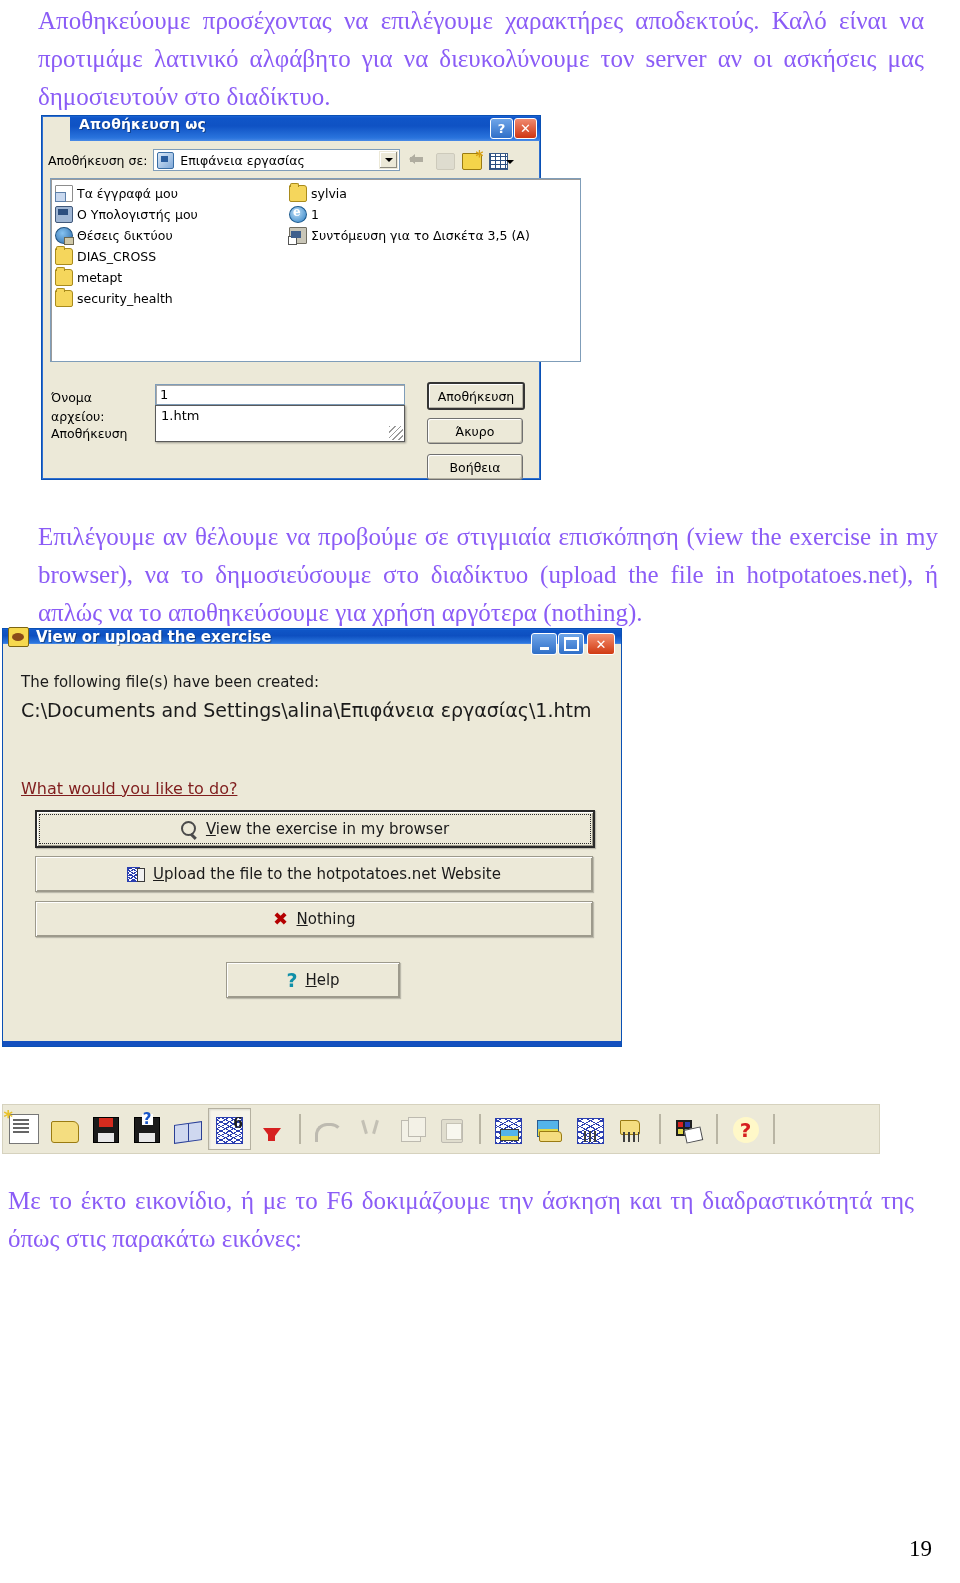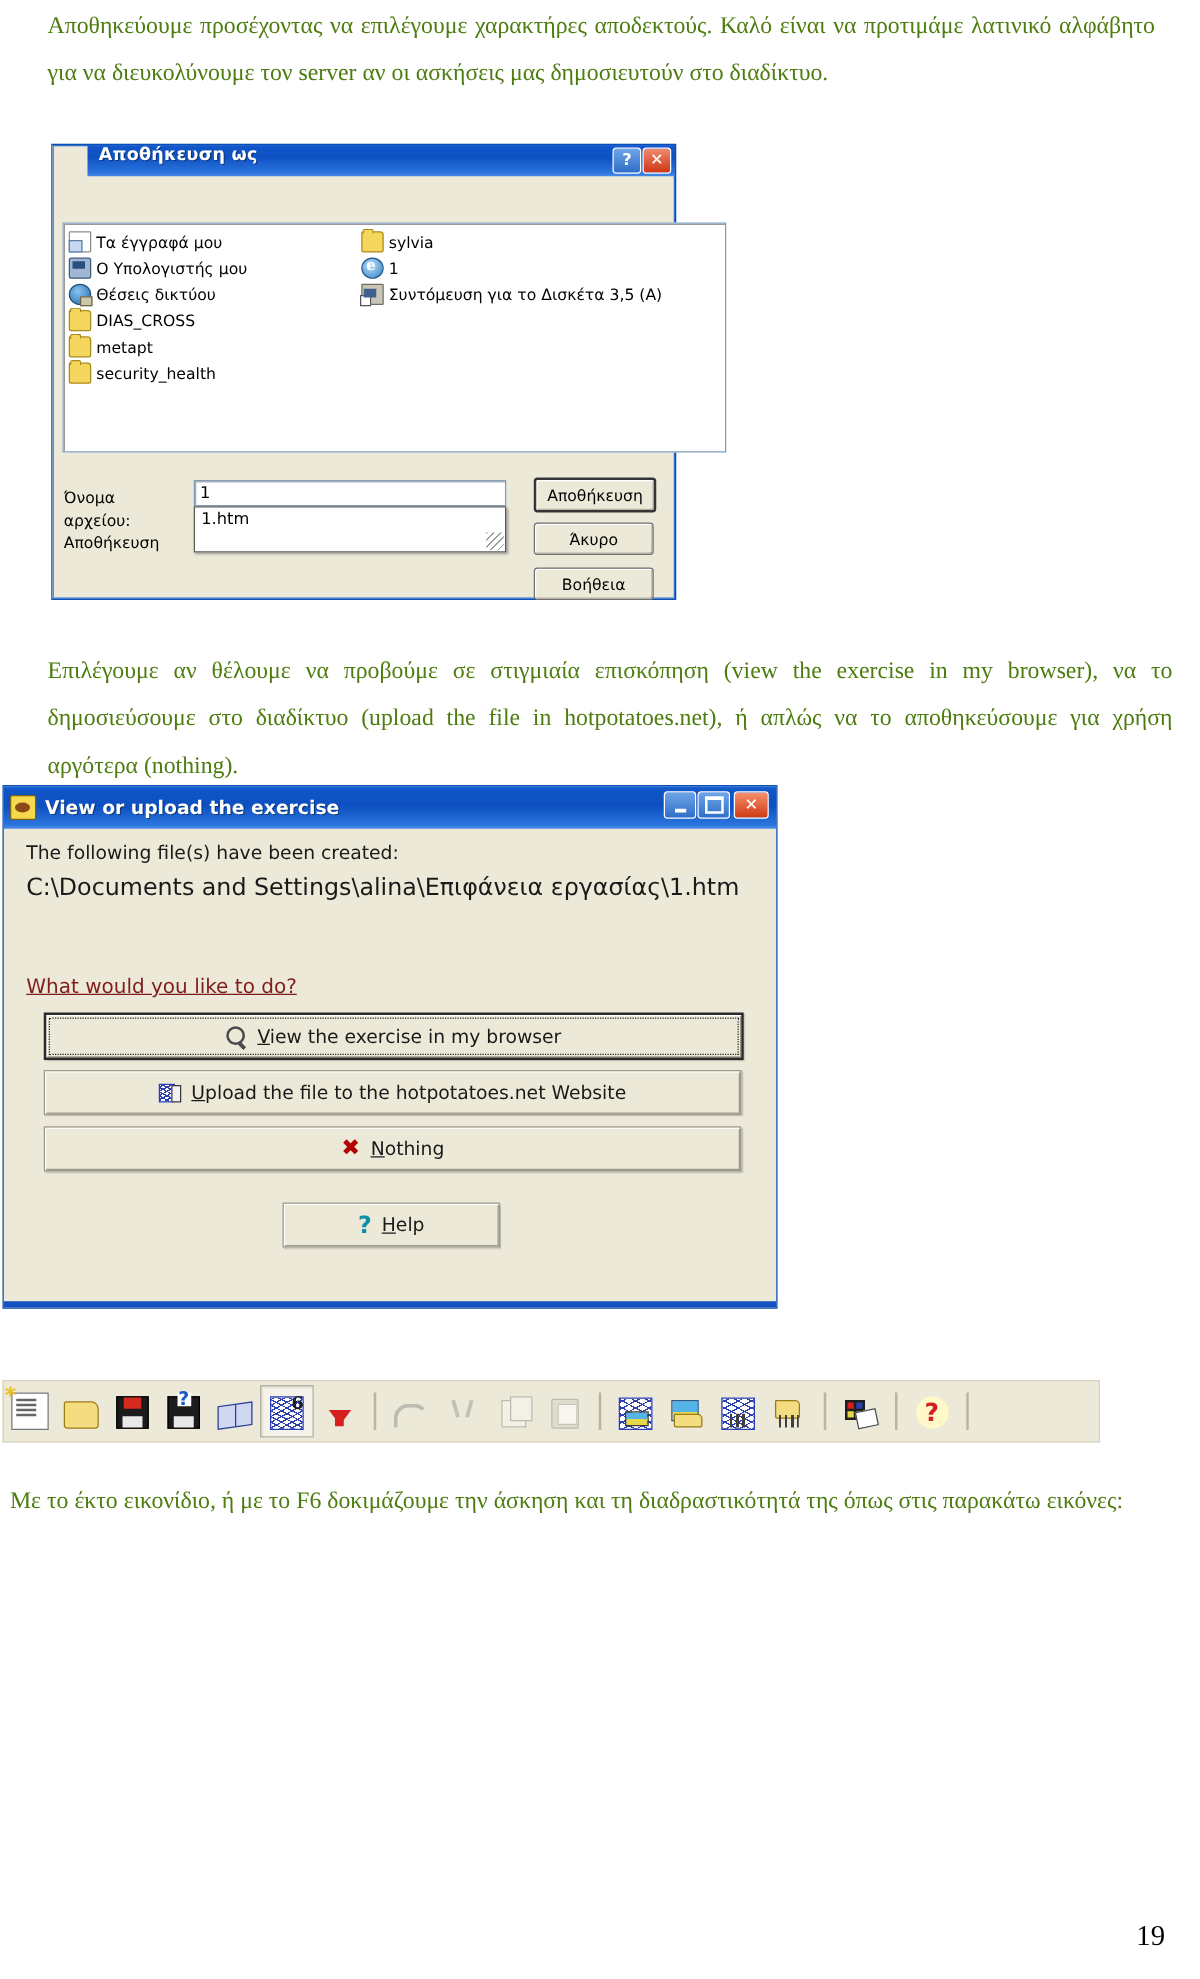--- a/index.html
+++ b/index.html
@@ -5,21 +5,21 @@
   html,body{margin:0;padding:0;}
   body{
     width:960px;height:1583px;background:#ffffff;
     font-family:"Liberation Serif",serif;
     color:#000;position:relative;overflow:hidden;
   }
 
   
   .prose{
     font-family:"Liberation Serif",serif;
-    font-size:19px;line-height:38px;color:#4d7c0f;
+    font-size:25px;line-height:38px;color:#8b5cf6;
     text-align:justify;
   }
   #para-top{position:absolute;left:38px;top:2px;width:886px;}
   #para-mid{position:absolute;left:38px;top:518px;width:900px;}
   #para-bottom{position:absolute;left:8px;top:1182px;width:906px;}
   #page-number{
     position:absolute;right:28px;top:1536px;
     font-family:"Liberation Serif",serif;font-size:23px;color:#000;
   }
 
@@ -209,21 +209,21 @@
   #saveas-cancel-btn{top:302px;}
   #saveas-helpbtn{top:338px;}
 
   
   #hp-dialog{
     position:absolute;left:2px;top:628px;width:618px;height:417px;
     background:#ece9d8;border:1px solid #0a50b4;
     font-family:"DejaVu Sans",sans-serif;
   }
   #hp-titlebar{
-    height:34px;
+    height:15px;
     background:linear-gradient(180deg,#1b63d4 0%,#0f55c6 10%,#0d4fc0 45%,#2a74dd 90%,#4f8de8 100%);
     display:flex;align-items:center;position:relative;
   }
   #hp-app-icon{
     width:19px;height:18px;margin-left:5px;
     background:#f6d84e;border:1px solid #7c6512;border-radius:2px;
     position:relative;flex:none;
   }
   #hp-app-icon:after{
     content:"";position:absolute;left:3px;top:5px;width:12px;height:8px;
@@ -384,20 +384,38 @@
 <div id="para-top" class="prose">Αποθηκεύουμε προσέχοντας να επιλέγουμε χαρακτήρες αποδεκτούς. Καλό είναι να προτιμάμε λατινικό αλφάβητο για να διευκολύνουμε τον server αν οι ασκήσεις μας δημοσιευτούν στο διαδίκτυο.</div>
 
 <div id="saveas-dialog">
 
   <div id="saveas-titlebar">
     <span id="saveas-title">Αποθήκευση ως</span>
     <span id="saveas-help-btn" class="xp-tbtn">?</span>
     <span id="saveas-close-btn" class="xp-tbtn">✕</span>
   </div>
 
+  <div id="saveas-lookin-row">
+    <span id="saveas-lookin-label">Αποθήκευση σε:</span>
+    <div id="saveas-lookin-combo">
+      <span id="saveas-lookin-icon"></span>
+      <span id="saveas-lookin-value">Επιφάνεια εργασίας</span>
+      <span id="saveas-lookin-arrow">
+        <span class="tri-down"></span>
+      </span>
+    </div>
+    <div id="saveas-nav-icons">
+      <span class="navico" id="nav-back-icon"></span>
+      <span class="navico" id="nav-up-icon"></span>
+      <span class="navico" id="nav-newfolder-icon"></span>
+      <span class="navico" id="nav-views-icon">
+        <span class="tri-down" id="nav-views-arrow"></span>
+      </span>
+    </div>
+  </div>
 
   <div id="saveas-filelist">
     <div class="fl-col" id="fl-col-1">
       <div class="fl-item">
         <span class="fl-icon ic-docs"></span>
         <span>Τα έγγραφά μου</span>
       </div>
       <div class="fl-item">
         <span class="fl-icon ic-computer"></span>
         <span>Ο Υπολογιστής μου</span>

